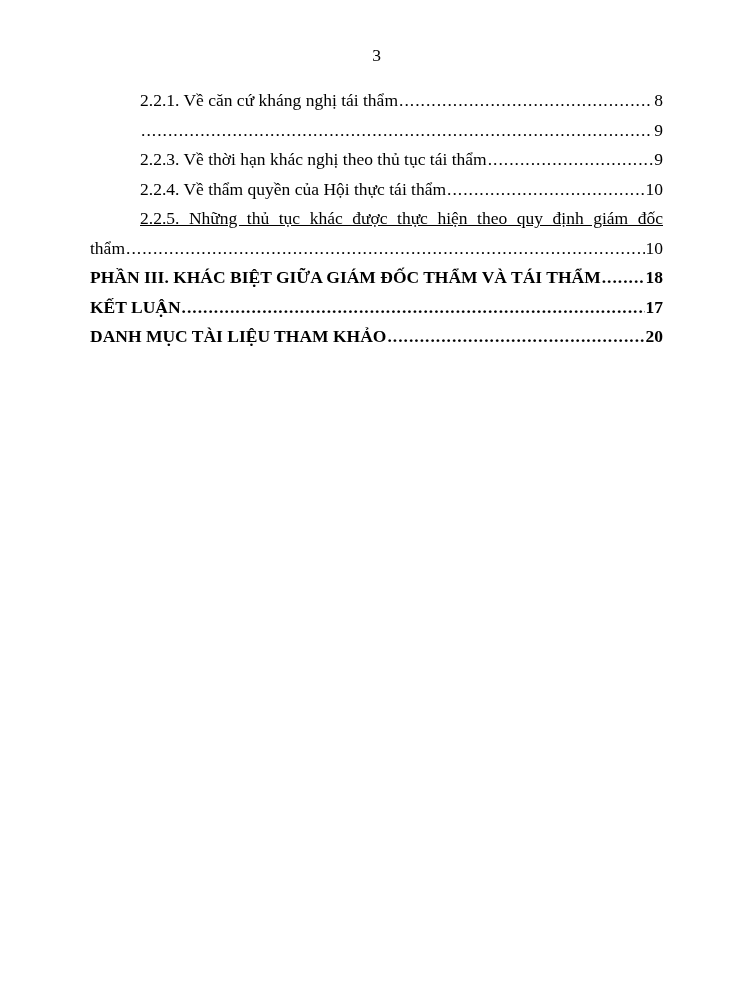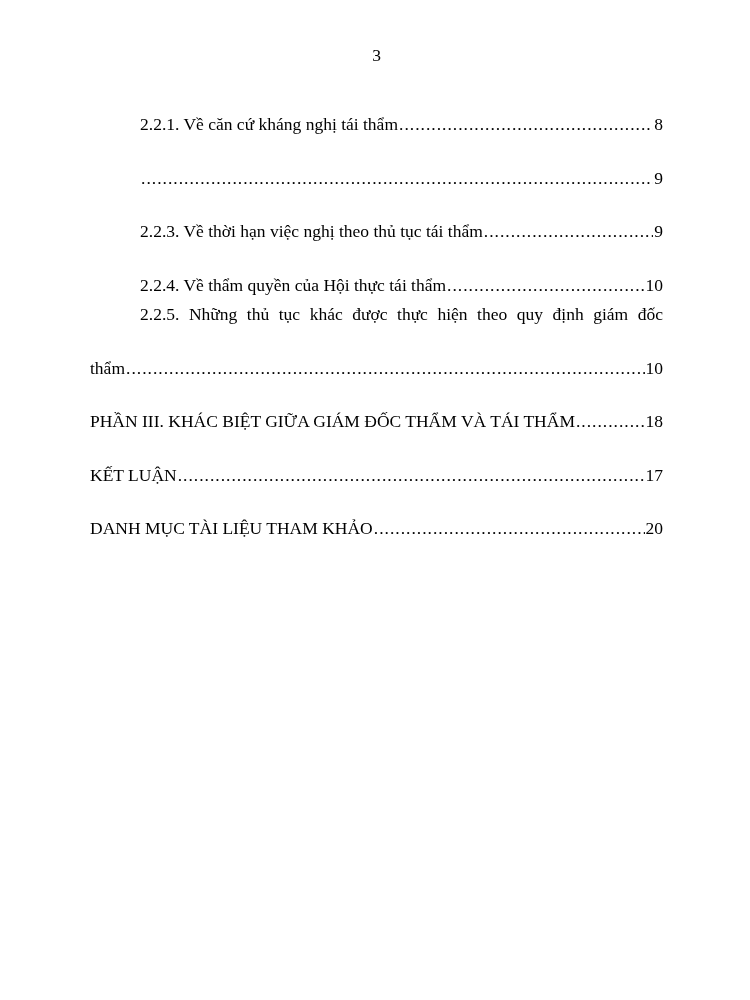--- a/index.html
+++ b/index.html
@@ -34,27 +34,26 @@
     top: 86px;
     left: 90px;
     width: 573px;
     font-size: 17.5px;
     line-height: 29.5px;
   }
   .toc-row {
     display: flex;
     align-items: center;
     white-space: nowrap;
-    margin-top: 24px;
   }
   .toc-row.indent {
     padding-left: 50px;
   }
   .toc-row.bold, .justify-line.bold {
-    font-weight: normal;
+    font-weight: bold;
   }
   .toc-label {
     flex: 0 0 auto;
   }
   .leader {
     flex: 1 1 auto;
     overflow: hidden;
     margin: 0 1px;
     min-width: 10px;
   }
@@ -63,20 +62,21 @@
     letter-spacing: 1px;
   }
   .toc-page {
     flex: 0 0 auto;
   }
   .justify-line {
     text-align: justify;
     text-align-last: justify;
     text-indent: 50px;
     white-space: normal;
+    text-decoration: underline;
   }
 </style>
 </head>
 <body>
 
 <div class="page">
 
   <div class="page-number">3</div>
 
   <div class="toc">
@@ -86,21 +86,21 @@
       <span class="leader"></span>
       <span class="toc-page">8</span>
     </div>
 
     <div class="toc-row indent">
       <span class="leader"></span>
       <span class="toc-page">9</span>
     </div>
 
     <div class="toc-row indent">
-      <span class="toc-label">2.2.3. Về thời hạn việc nghị theo thủ tục tái thẩm</span>
+      <span class="toc-label">2.2.3. Về thời hạn khác nghị theo thủ tục tái thẩm</span>
       <span class="leader"></span>
       <span class="toc-page">9</span>
     </div>
 
     <div class="toc-row indent">
       <span class="toc-label">2.2.4. Về thẩm quyền của Hội thực tái thẩm</span>
       <span class="leader"></span>
       <span class="toc-page">10</span>
     </div>
 

